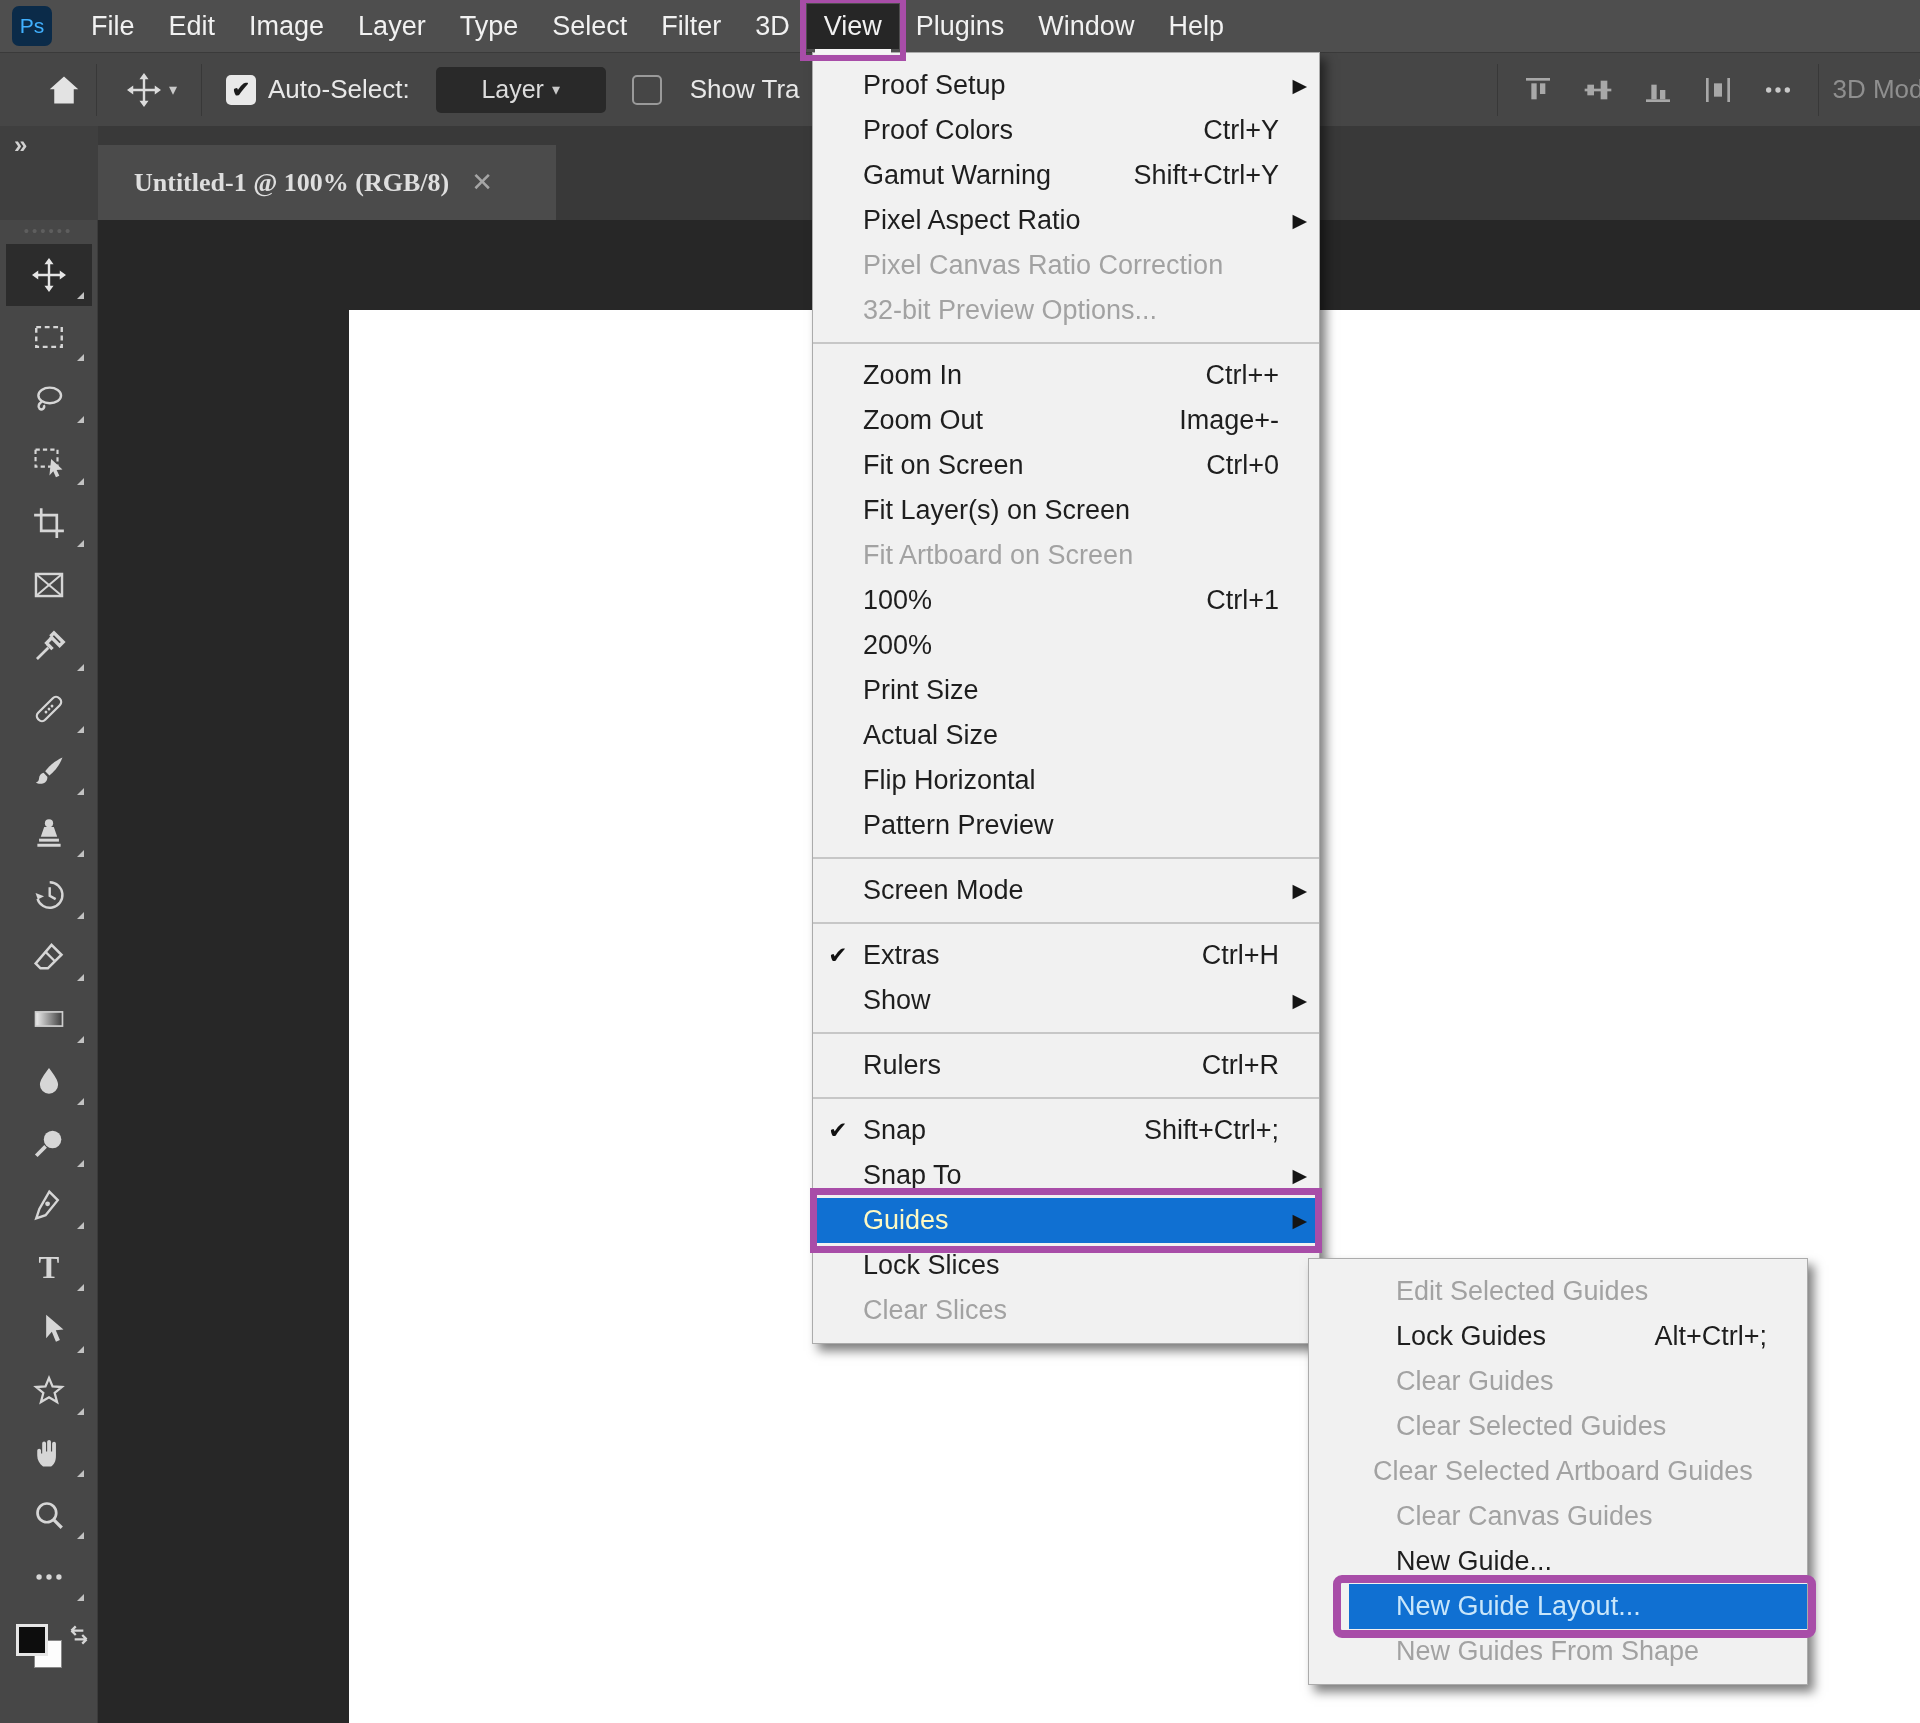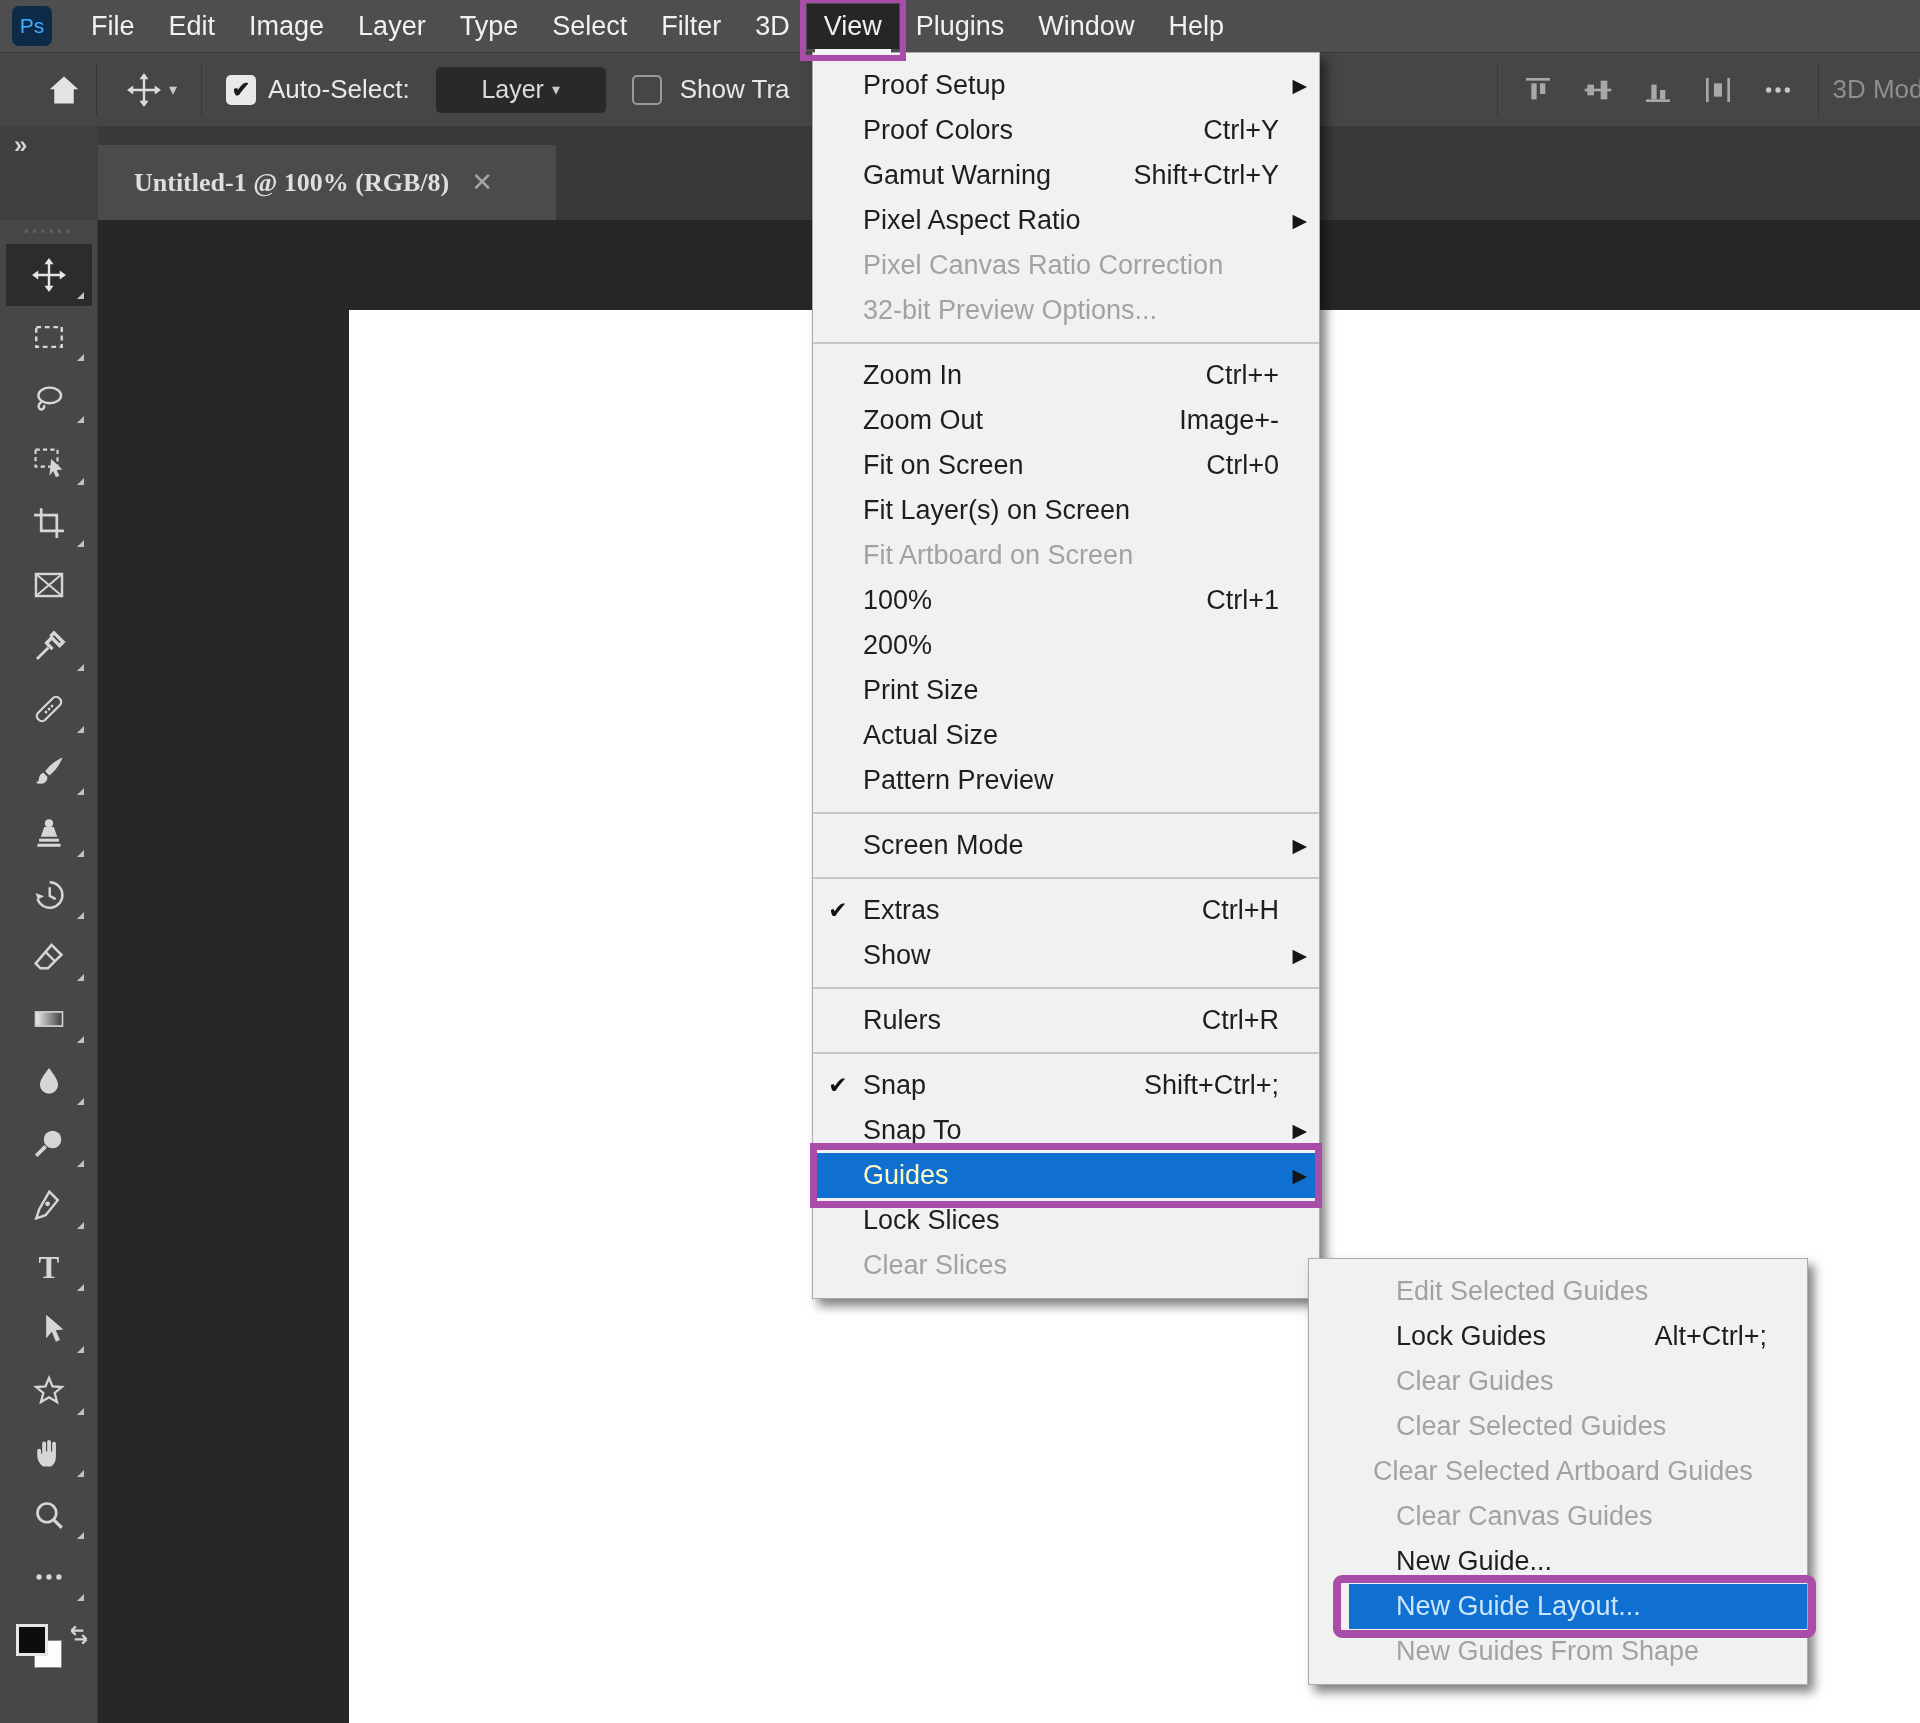--- a/index.html
+++ b/index.html
@@ -116,21 +116,21 @@
   </span>
   <span class="chev">▾</span>
   <div class="ob-sep" style="margin:0 24px;"></div>
   <span class="cbx">✔</span>
   <span class="ob-label">Auto-Select:</span>
   <div class="ob-drop">
     <span>Layer</span>
     <span class="chev">▾</span>
   </div>
   <span class="cbx empty"></span>
-  <span class="ob-label" style="margin-left:6px;">Show Tra</span>
+  <span class="ob-label" style="margin-left:16px;">Show Tra</span>
   <div class="ob-right">
     <div class="ob-sep"></div>
     <div id="ob-right-icons" style="display:flex;align-items:center;gap:28px;margin:0 10px;">
         <span class="ob-icon">
           <svg width="32" height="32" viewBox="0 0 24 24">
             <path d="M3 4h18" stroke="#a8a8a8" stroke-width="2" fill="none"></path>
             <rect x="7" y="7" width="4" height="12" fill="#a8a8a8"></rect>
             <rect x="13.5" y="7" width="4" height="8" fill="#a8a8a8"></rect>
           </svg>
         </span>
@@ -436,20 +436,26 @@
       <span class="arr"></span>
     </div>
     <div class="mi">
       <span class="chk"></span>
       <span class="lbl">Actual Size</span>
       <span class="sc"></span>
       <span class="arr"></span>
     </div>
     <div class="mi">
       <span class="chk"></span>
+      <span class="lbl">Flip Horizontal</span>
+      <span class="sc"></span>
+      <span class="arr"></span>
+    </div>
+    <div class="mi">
+      <span class="chk"></span>
       <span class="lbl">Pattern Preview</span>
       <span class="sc"></span>
       <span class="arr"></span>
     </div>
     <div class="msep"></div>
     <div class="mi">
       <span class="chk"></span>
       <span class="lbl">Screen Mode</span>
       <span class="sc"></span>
       <span class="arr">▶</span>

